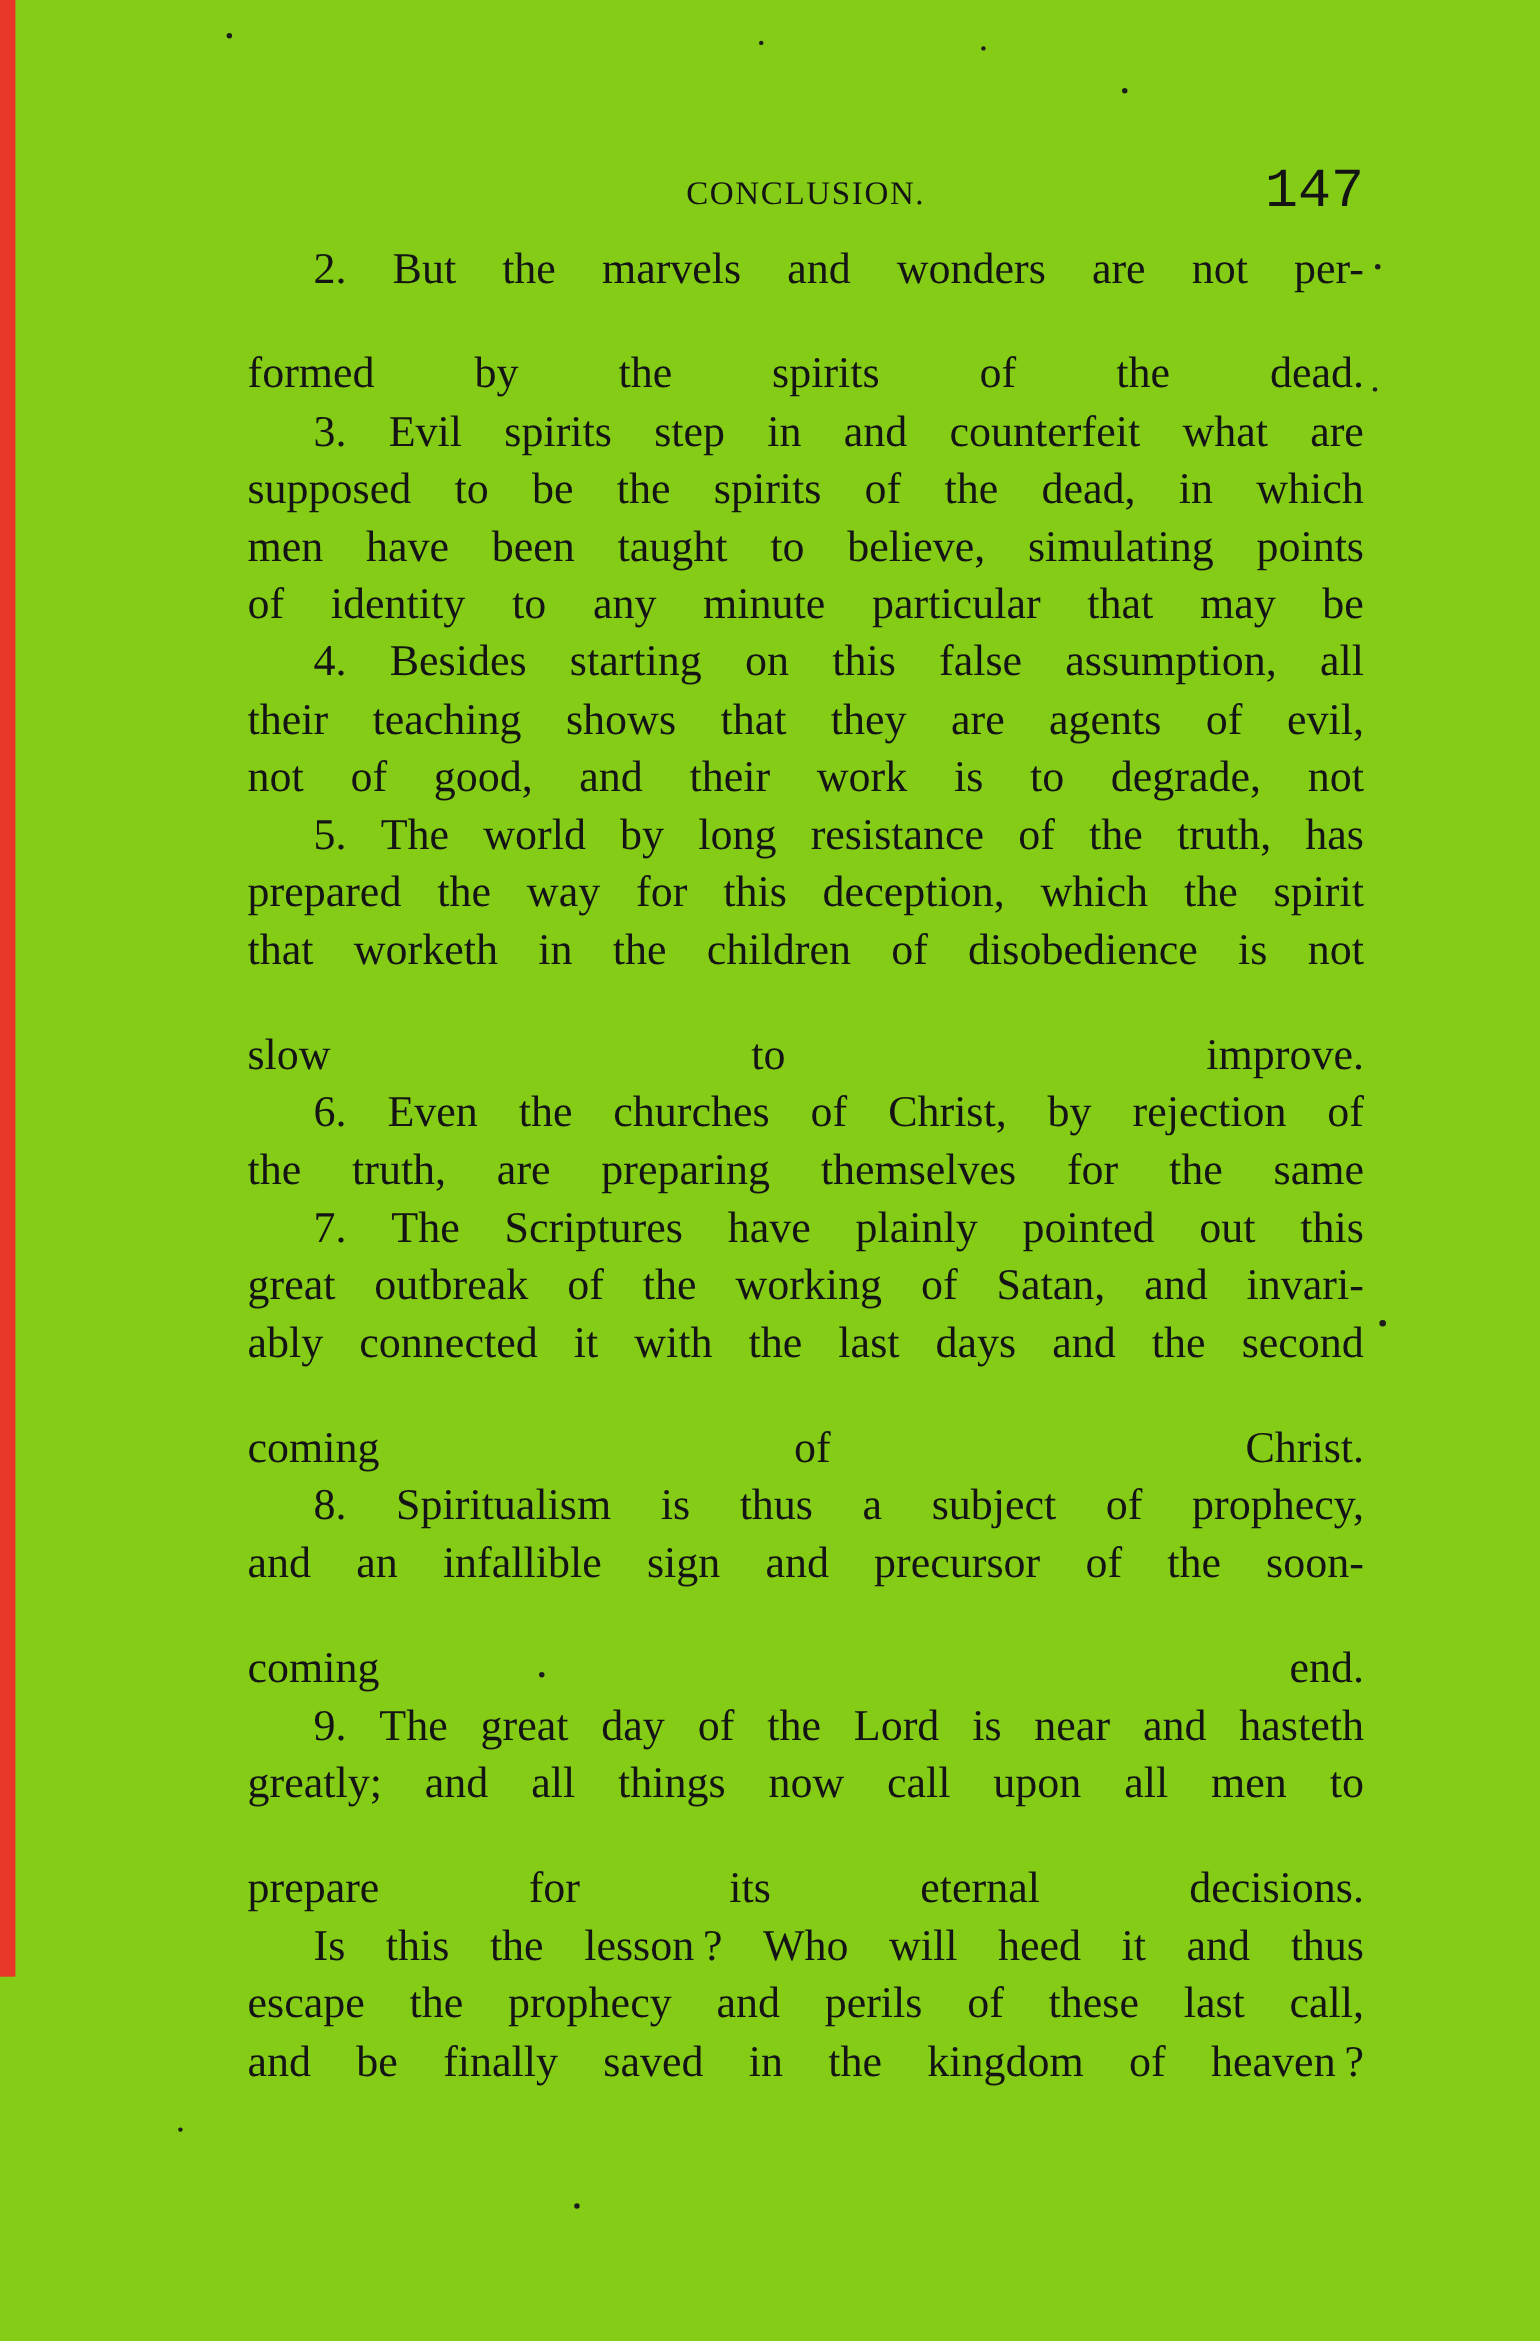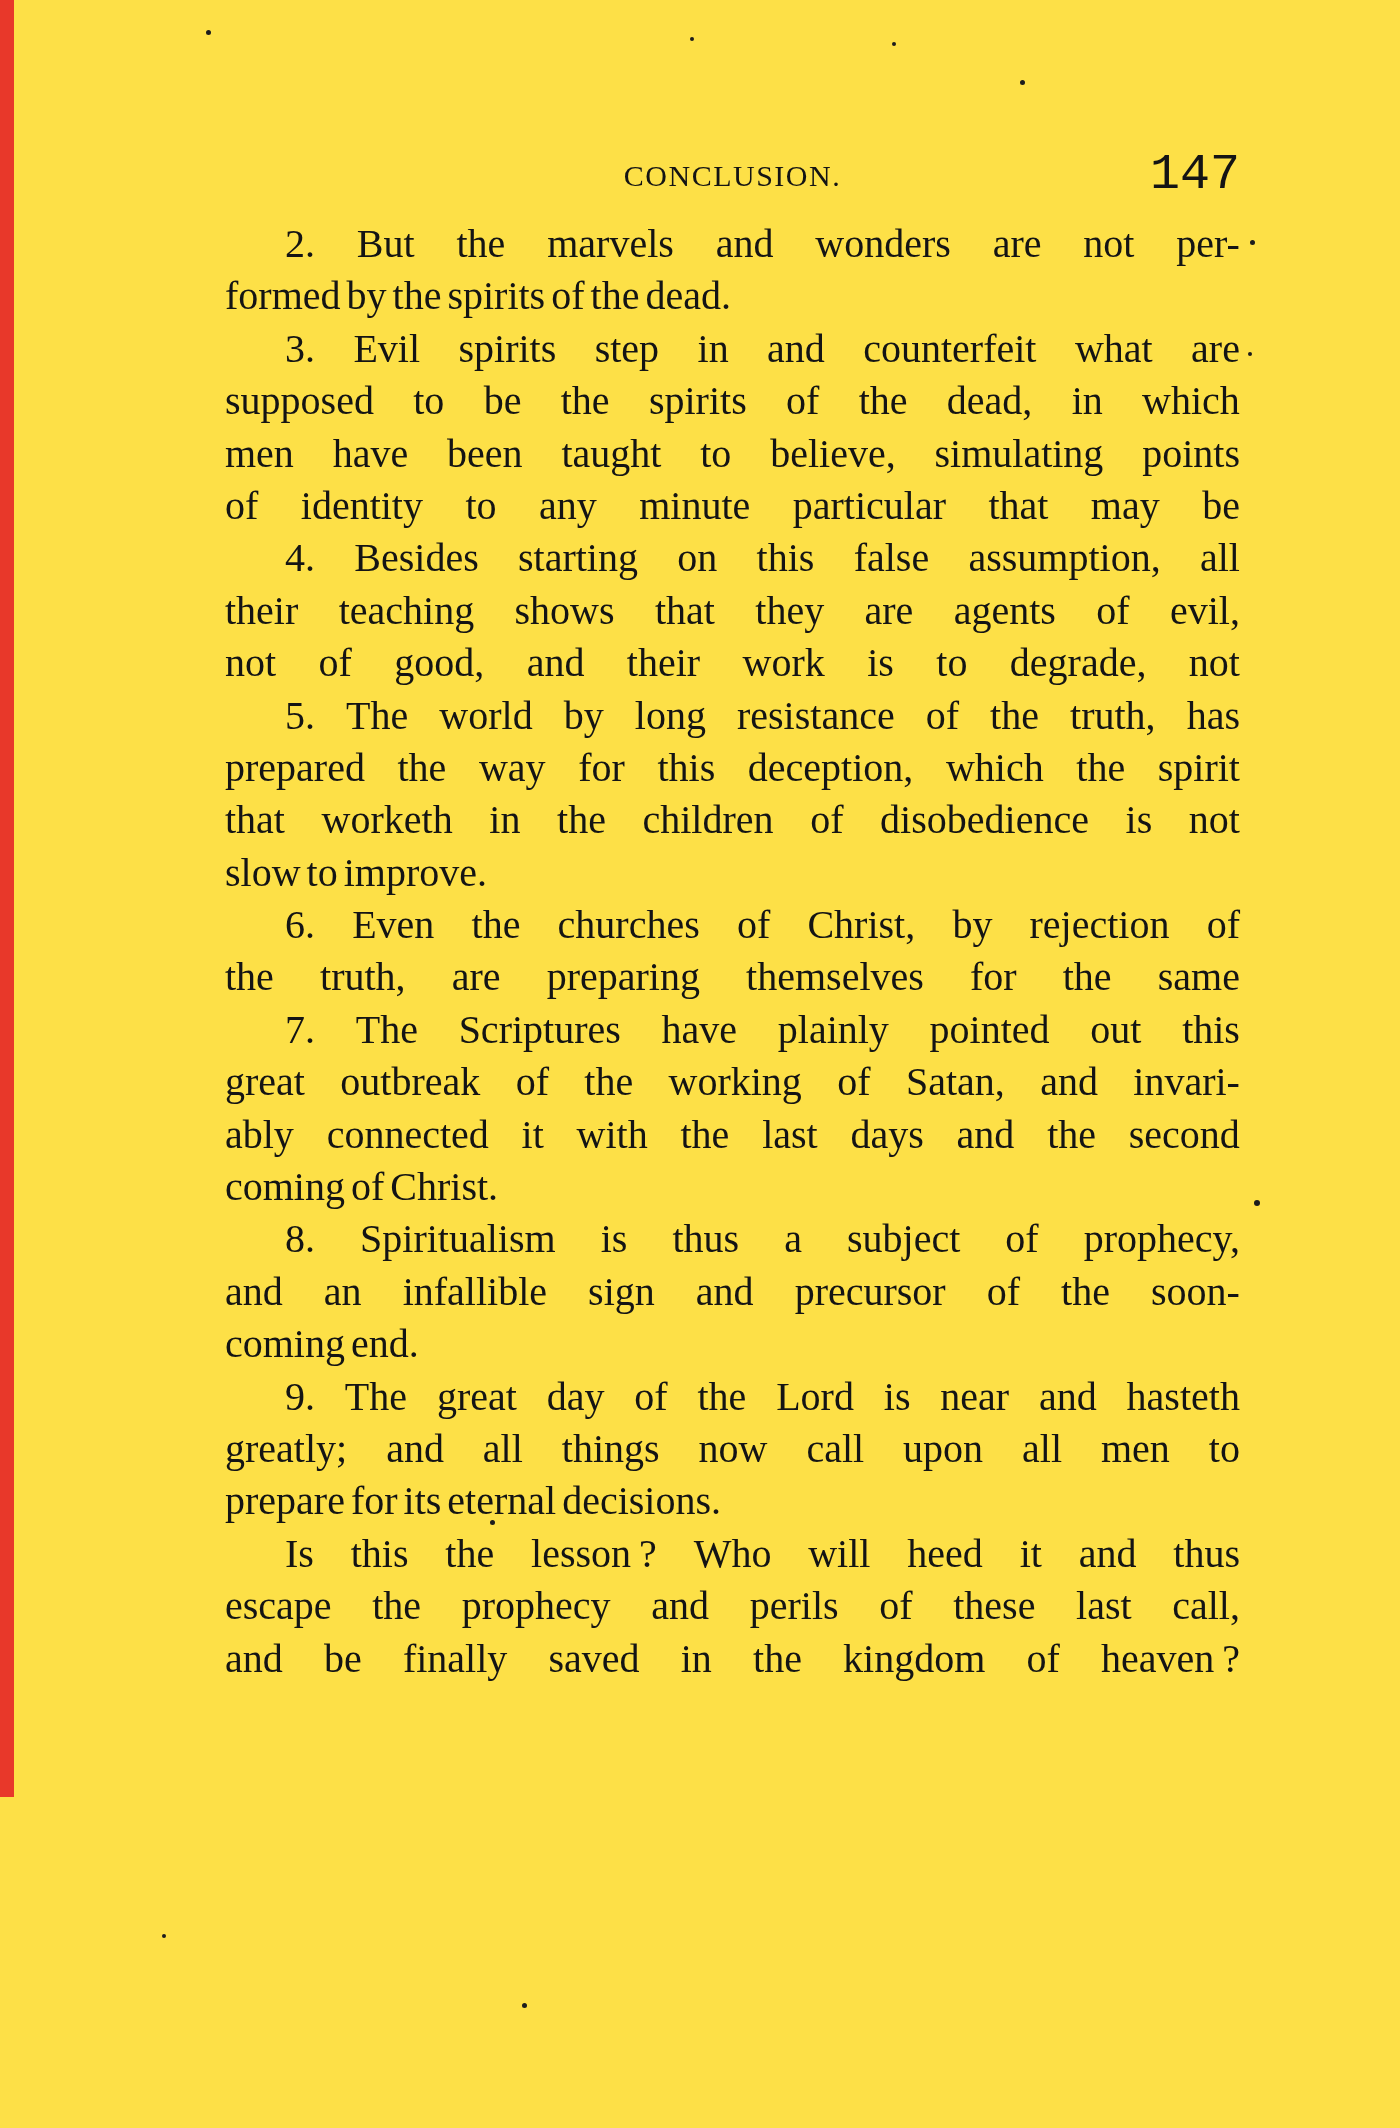--- a/index.html
+++ b/index.html
@@ -40,32 +40,32 @@
   }
   .text-line {
     height: 52.4px;
     display: flex;
     align-items: center;
     font-size: 40px;
     line-height: 52.4px;
     white-space: nowrap;
   }
   .text-line.justify { justify-content: space-between; }
-  .text-line.left { justify-content: flex-start; gap: 6px; }
+  .text-line.left { justify-content: space-between; gap: 6px; margin-top: 43px; }
   .text-line.indent { padding-left: 60px; }
   .speck {
     position: absolute;
     background: #1c1c1c;
     border-radius: 50%;
   }
 </style>
 </head>
 <body>
 
-<div class="page" style="background: #fde047; color: rgb(20, 20, 20);">
+<div class="page" style="background: #84cc16; color: rgb(20, 20, 20);">
   <div class="edge-stripe" style="background: rgb(232, 56, 42);"></div>
   <div class="running-header-title">CONCLUSION.</div>
   <div class="page-number">147</div>
   <div class="body-text">
       <div class="text-line justify indent">
         <span>2.</span>
         <span>But</span>
         <span>the</span>
         <span>marvels</span>
         <span>and</span>

